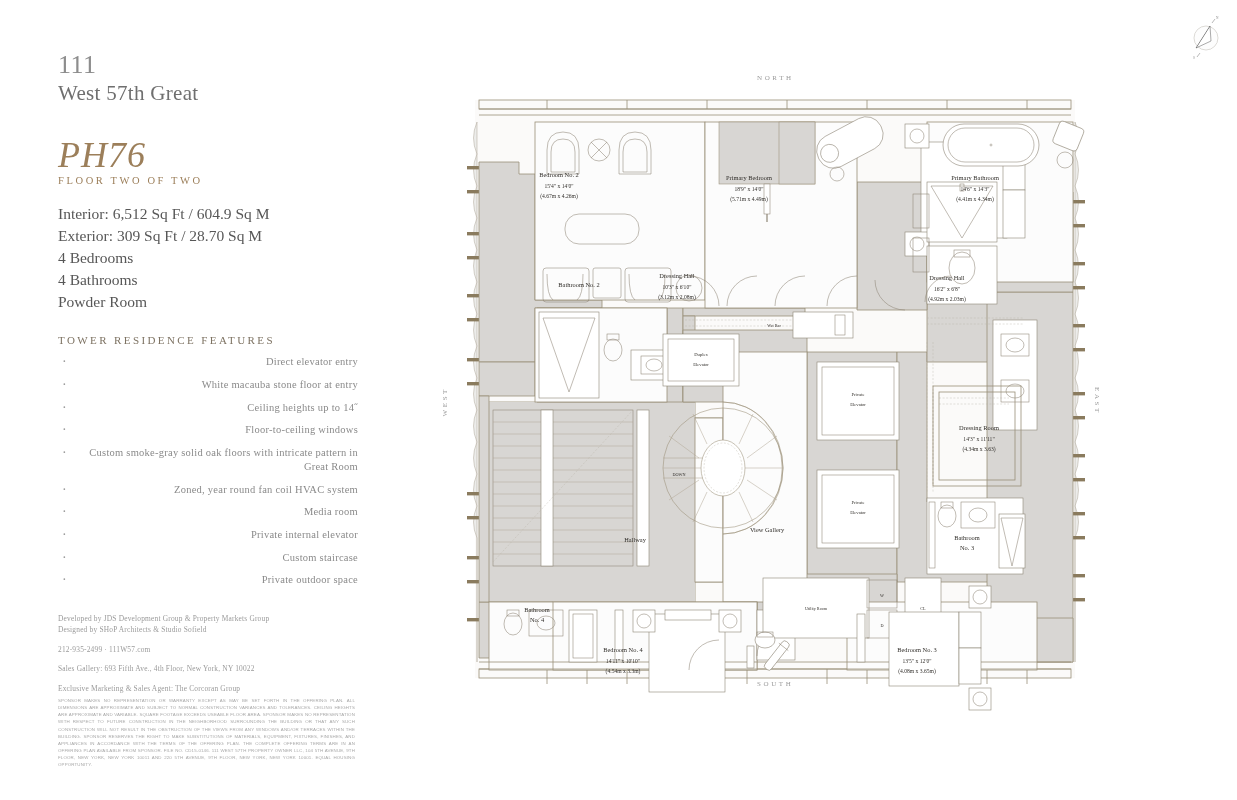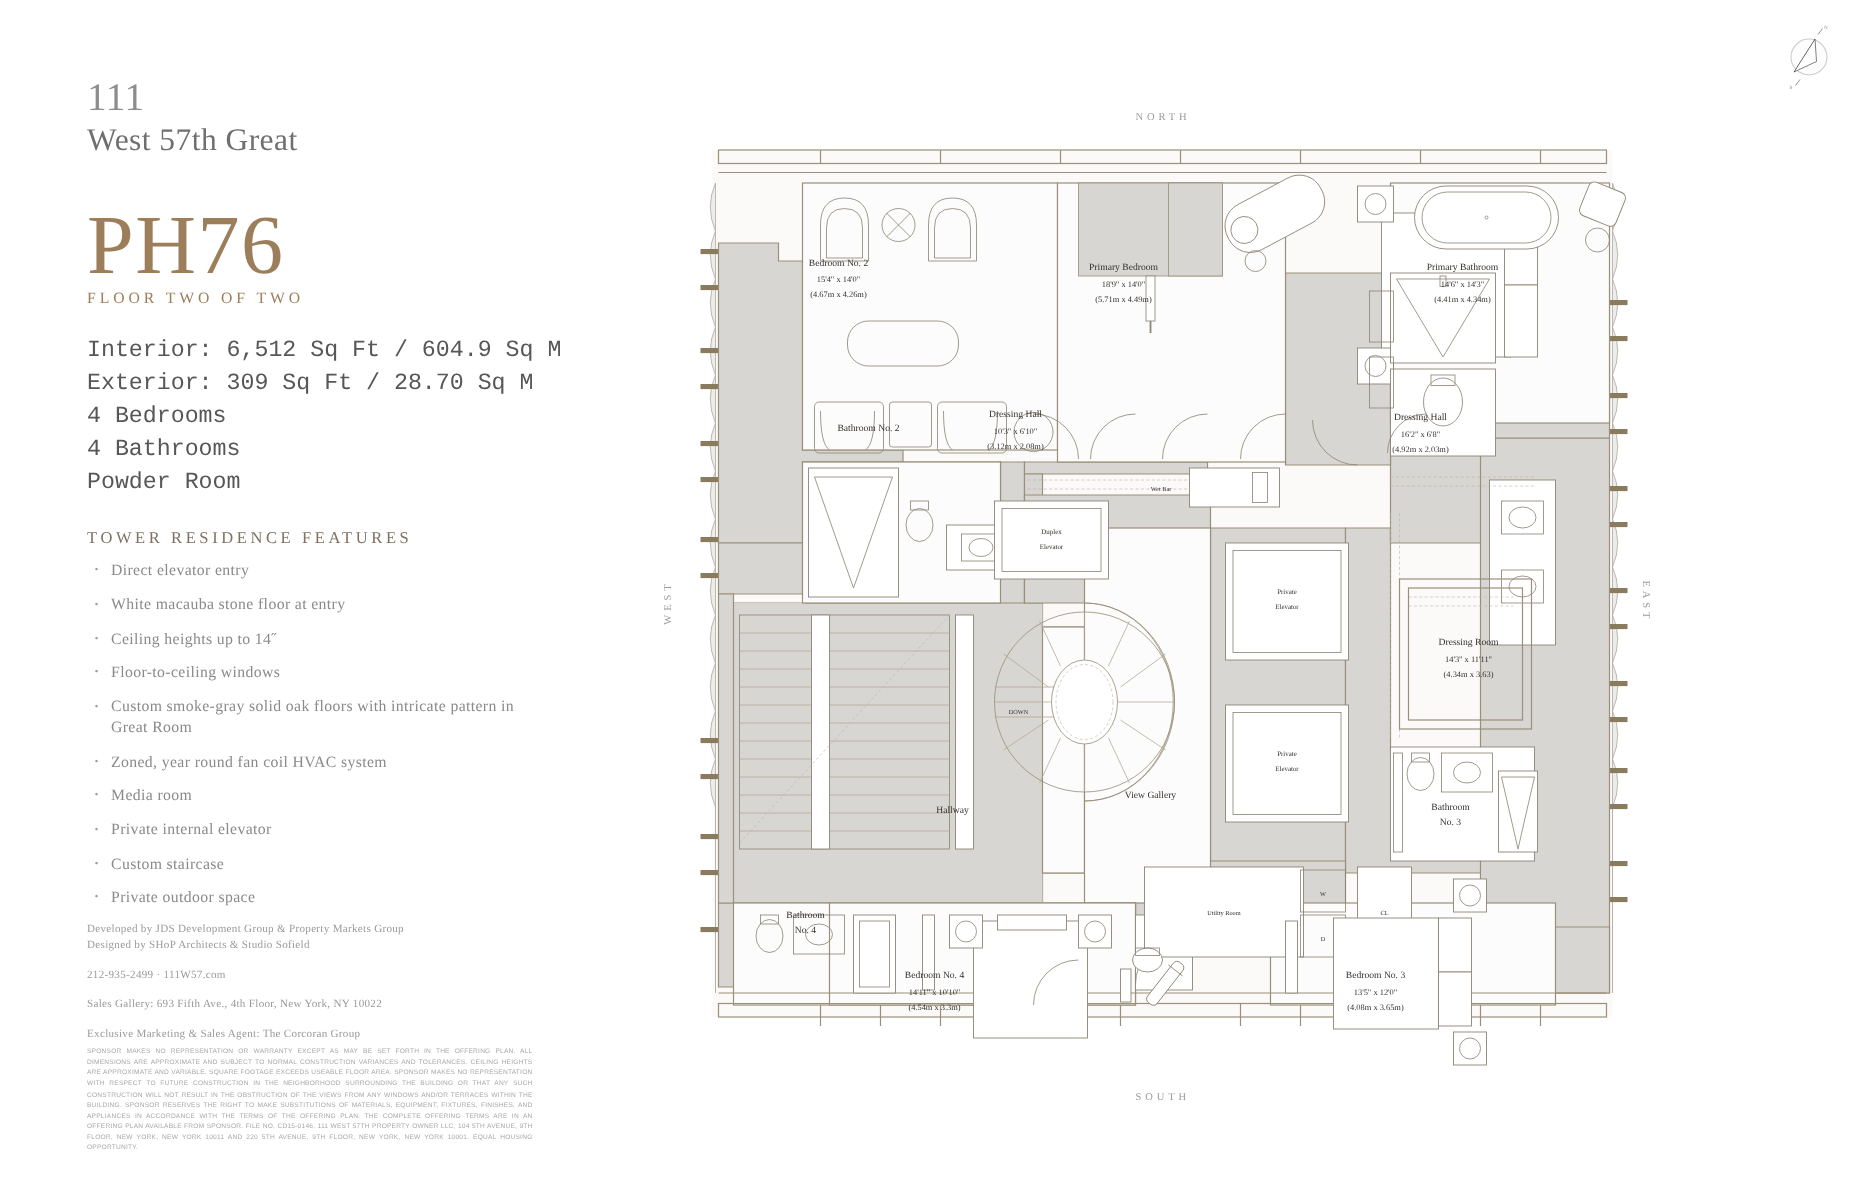--- a/index.html
+++ b/index.html
@@ -5,48 +5,48 @@
   html,body{margin:0;padding:0;background:#ffffff;}
   body{width:1237px;height:800px;overflow:hidden;
        font-family:"Liberation Serif", serif;color:#4a4a4a;}
   .page{position:relative;width:1237px;height:636px;background:#fff;margin-left:12px;}
 
   
   .left{position:absolute;left:46px;top:50px;width:300px;}
   .bldg-num{font-size:26px;color:#8d8d8d;letter-spacing:.5px;line-height:1.15;font-weight:400;}
   .bldg-street{font-size:21px;color:#6f6f6f;letter-spacing:.3px;line-height:1.2;margin-top:1px;}
 
-  .unit{margin-top:32px;font-size:56px;line-height:.95;color:#9c7f5a;letter-spacing:1px;}
+  .unit{margin-top:32px;font-size:36px;line-height:.95;color:#9c7f5a;letter-spacing:1px;font-style:italic;}
   .unit-sub{margin-top:3px;font-size:10.5px;letter-spacing:2.6px;color:#9c7f5a;}
 
   .specs{margin-top:17px;font-size:15.5px;line-height:1.42;color:#575757;}
-  .specs div{white-space:nowrap;font-family:Liberation Mono, monospace;}
+  .specs div{white-space:nowrap;}
 
   .feat-title{margin-top:21px;font-size:11px;letter-spacing:2.4px;color:#7d7262;}
   .feat-list{margin:9px 0 0 0;padding:0;list-style:none;}
   .feat-list li{position:relative;padding-left:16px;margin-bottom:8.5px;
-      font-size:10.5px;line-height:1.35;color:#8a8a8a;letter-spacing:.25px;}
+      font-size:10.5px;line-height:1.35;color:#8a8a8a;letter-spacing:.25px;text-align:right;}
   .feat-list li:before{content:"·";position:absolute;left:4px;top:-2px;font-size:14px;color:#9a9a9a;}
 
   .dev{position:absolute;left:46px;top:613px;width:300px;font-size:7.4px;
        line-height:1.55;color:#9a9a9a;letter-spacing:.2px;}
   .dev p{margin:0 0 8px 0;}
   .disclaimer{position:absolute;left:46px;top:697px;width:297px;font-size:4.4px;
        line-height:1.62;color:#a8a8a8;letter-spacing:.15px;text-align:justify;
        font-family:"Liberation Sans", sans-serif;text-transform:uppercase;}
 
   
   .compass{position:absolute;left:1172px;top:14px;width:44px;height:48px;}
 
   
   .plan{position:absolute;left:415px;top:62px;width:690px;height:670px;}
   .dirlabel{position:absolute;font-size:7px;letter-spacing:2.6px;color:#9b9b9b;
             font-family:"Liberation Serif", serif;}
   .dir-n{left:330px;top:12px;}
-  .dir-s{left:330px;top:665px;}
+  .dir-s{left:330px;top:618px;}
   .dir-w{left:14px;top:325px;writing-mode:vertical-rl;transform:rotate(180deg);}
   .dir-e{left:666px;top:325px;writing-mode:vertical-rl;}
 
   svg{display:block;}
   .rmlabel{font-family:"Liberation Serif", serif;fill:#33302c;font-size:6.4px;text-anchor:middle;}
   .rmdim{font-family:"Liberation Serif", serif;fill:#33302c;font-size:5.6px;text-anchor:middle;}
   .rmtiny{font-family:"Liberation Serif", serif;fill:#33302c;font-size:4.2px;text-anchor:middle;}
   .rmmini{font-family:"Liberation Serif", serif;fill:#33302c;font-size:4.6px;text-anchor:middle;}
 </style>
 </head>

